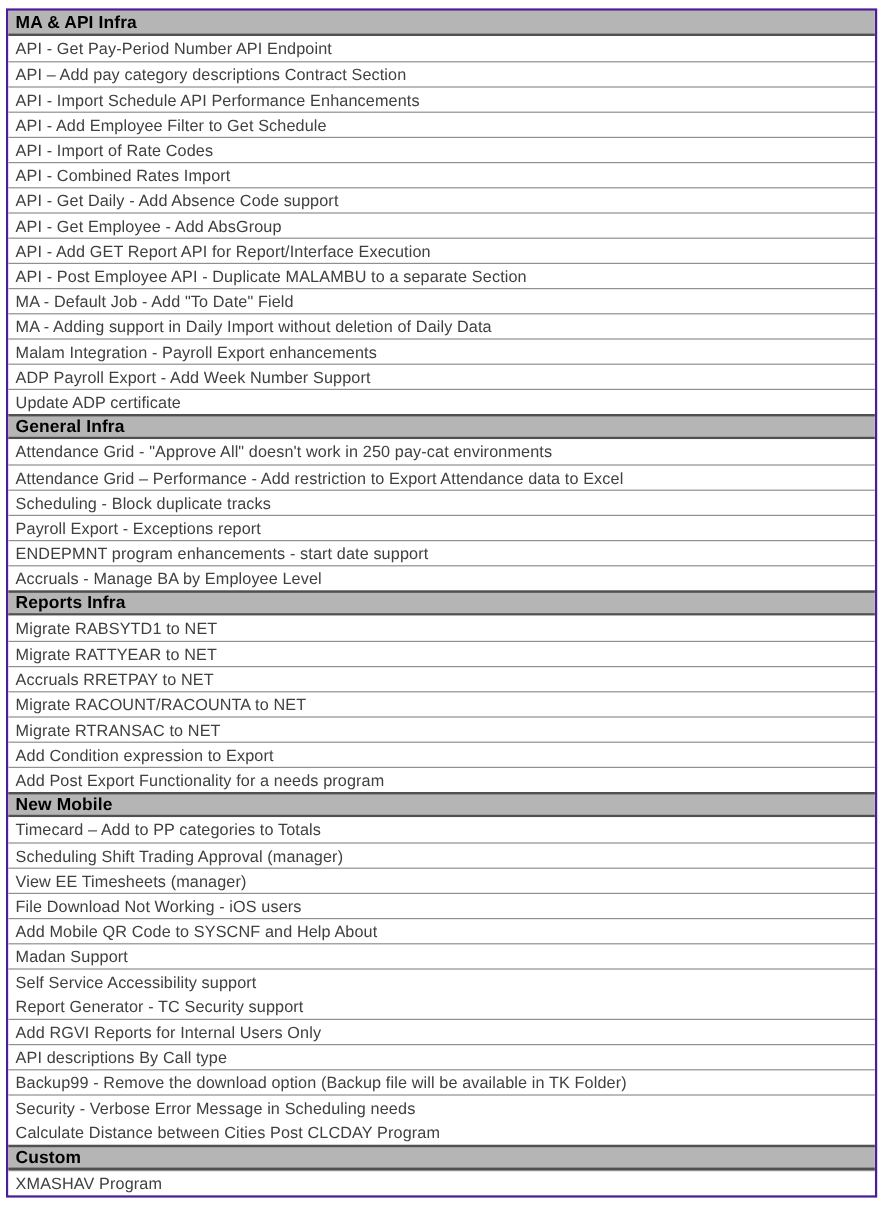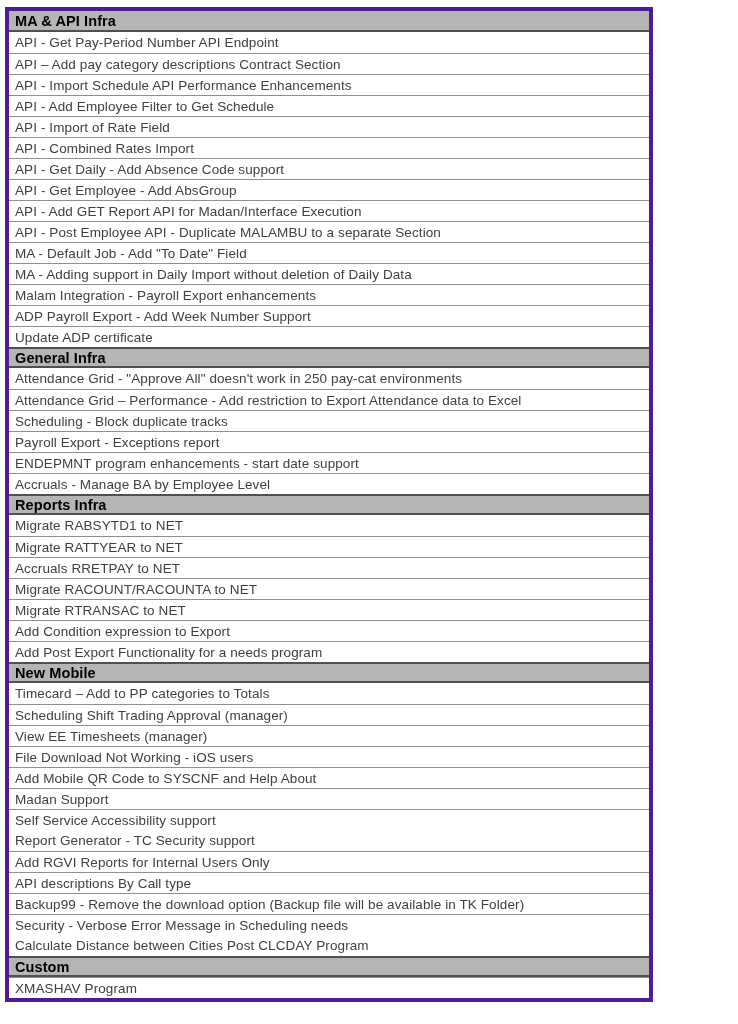--- a/index.html
+++ b/index.html
@@ -12,22 +12,22 @@
     width: 738px;
     height: 1024px;
     background: #ffffff;
     position: relative;
     overflow: hidden;
   }
   .tbl {
     position: absolute;
     left: 5px;
     top: 7px;
-    width: 648px;
-    border: 4px solid #4c1d95;
+    width: 726px;
+    border: 2px solid #4c1d95;
     box-sizing: border-box;
     background: #ffffff;
   }
   .row {
     height: 21px;
     box-sizing: border-box;
     display: flex;
     align-items: center;
     padding-left: 6px;
     overflow: hidden;
@@ -74,33 +74,33 @@
       <div class="row item">
         <span class="txt">API – Add pay category descriptions Contract Section</span>
       </div>
       <div class="row item">
         <span class="txt">API - Import Schedule API Performance Enhancements</span>
       </div>
       <div class="row item">
         <span class="txt">API - Add Employee Filter to Get Schedule</span>
       </div>
       <div class="row item">
-        <span class="txt">API - Import of Rate Field</span>
+        <span class="txt">API - Import of Rate Codes</span>
       </div>
       <div class="row item">
         <span class="txt">API - Combined Rates Import</span>
       </div>
       <div class="row item">
         <span class="txt">API - Get Daily - Add Absence Code support</span>
       </div>
       <div class="row item">
         <span class="txt">API - Get Employee - Add AbsGroup</span>
       </div>
       <div class="row item">
-        <span class="txt">API - Add GET Report API for Madan/Interface Execution</span>
+        <span class="txt">API - Add GET Report API for Report/Interface Execution</span>
       </div>
       <div class="row item">
         <span class="txt">API - Post Employee API - Duplicate MALAMBU to a separate Section</span>
       </div>
       <div class="row item">
         <span class="txt">MA - Default Job - Add "To Date" Field</span>
       </div>
       <div class="row item">
         <span class="txt">MA - Adding support in Daily Import without deletion of Daily Data</span>
       </div>

